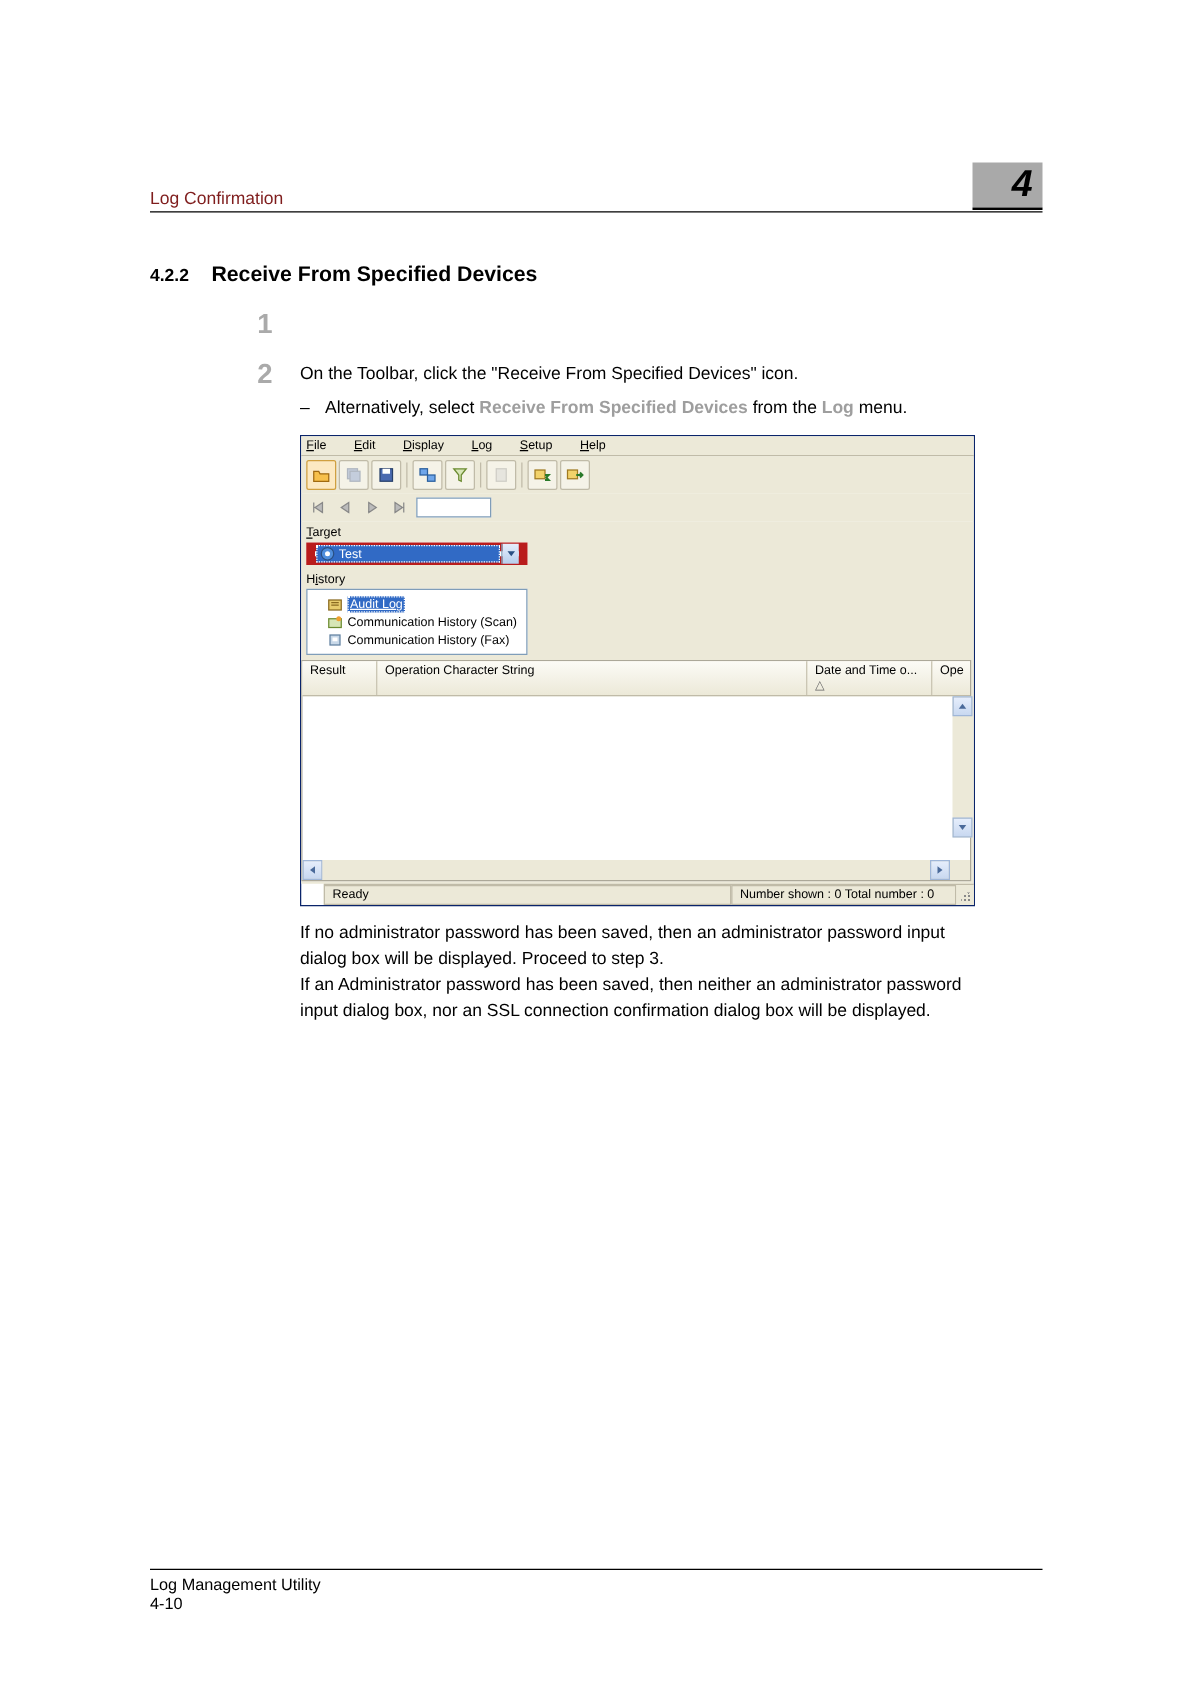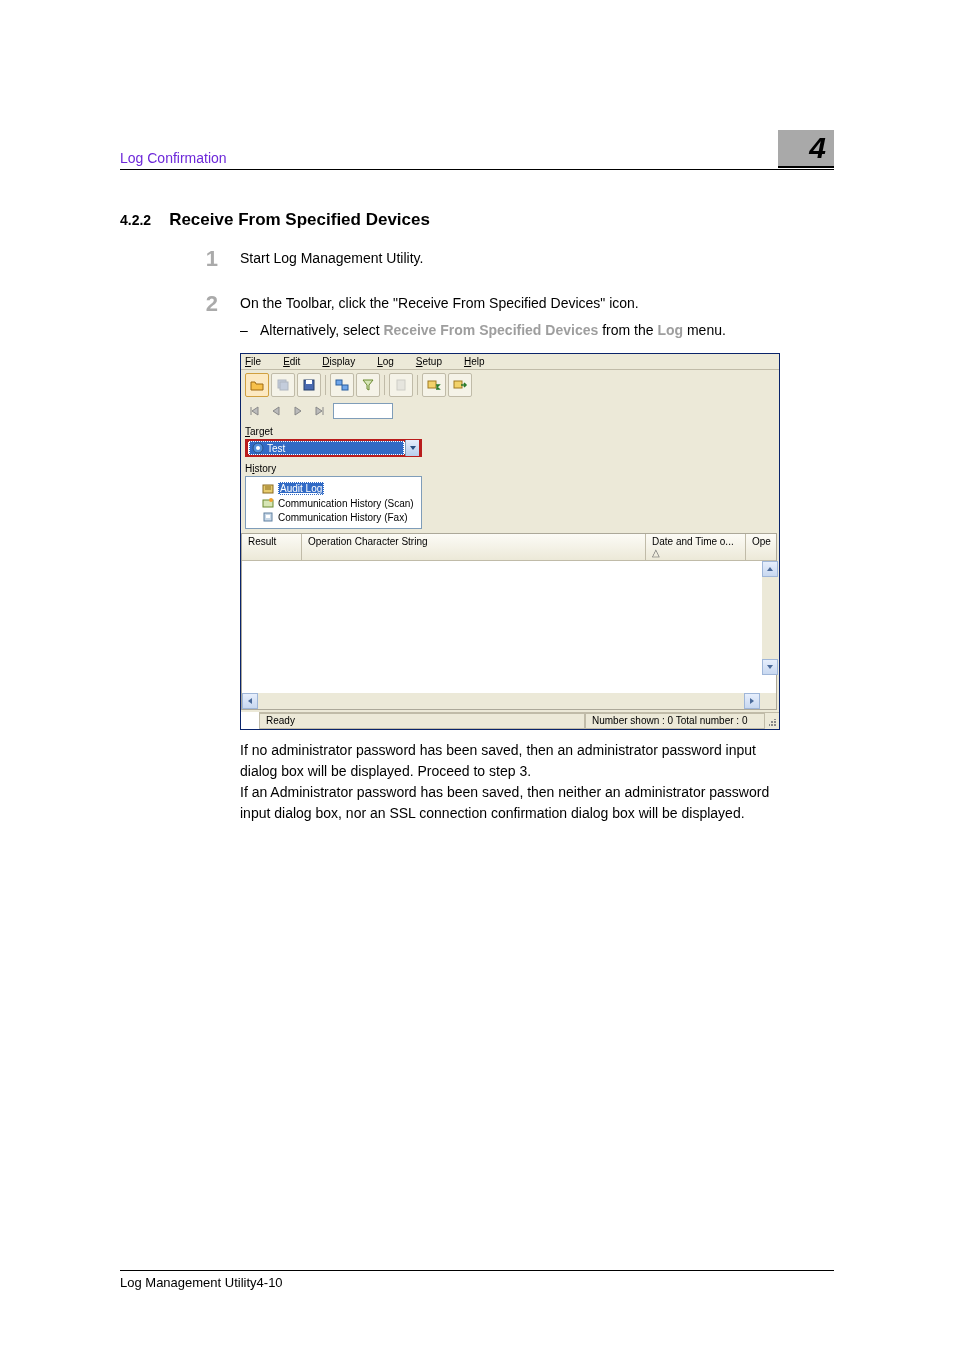--- a/index.html
+++ b/index.html
@@ -19,21 +19,21 @@
   }
   .header {
     border-bottom: 1px solid #000;
     padding-bottom: 3px;
     display: flex;
     justify-content: space-between;
     align-items: flex-end;
   }
   .header-title {
     font-size: 14px;
-    color: #6d28d9;
+    color: #7f1d1d;
   }
   .chapter-badge {
     position: absolute;
     right: 120px;
     top: 130px;
     width: 56px;
     height: 36px;
     background: #a9a9a9;
     text-align: right;
     padding-right: 8px;
@@ -184,21 +184,21 @@
     width: 185px;
     padding: 2px 4px;
     display: flex;
     flex-direction: column;
   }
   .left-label { font-size: 10px; margin: 2px 0; color: #000; }
   .target-select {
     display: flex;
     align-items: center;
     background: #fff;
-    border: 3px solid #b91c1c;
+    border: 7px solid #b91c1c;
     height: 18px;
     margin-bottom: 4px;
   }
   .sel-text {
     flex: 1;
     display: flex; align-items: center;
     gap: 3px;
     background: #316ac5;
     color: #fff;
     font-size: 10px;
@@ -296,22 +296,23 @@
   }
 
   .footer {
     position: absolute;
     bottom: 60px;
     left: 120px;
     right: 120px;
     border-top: 1px solid #000;
     padding-top: 4px;
     display: flex;
-    justify-content: flex-start;
+    justify-content: flex-end;
     font-size: 13px;
+    flex-direction: column;
   }
 </style>
 </head>
 <body>
 
 <div class="page">
 
   <div class="chapter-badge"><span>4</span></div>
 
   <div class="header">
@@ -319,21 +320,20 @@
   </div>
 
   <div class="section-heading">
     <span class="section-num">4.2.2</span>
     <span class="section-title">Receive From Specified Devices</span>
   </div>
 
   <div class="step-row">
     <div class="step-num">1</div>
     <div class="step-body">
-      <p>Start Log Management Utility.</p>
     </div>
   </div>
 
   <div class="step-row">
     <div class="step-num">2</div>
     <div class="step-body">
       <p>On the Toolbar, click the "Receive From Specified Devices" icon.</p>
       <div class="sub-bullet">
         <span>Alternatively, select </span><span class="bold-gray">Receive From Specified Devices</span><span> from the </span><span class="bold-gray">Log</span><span> menu.</span>
       </div>

